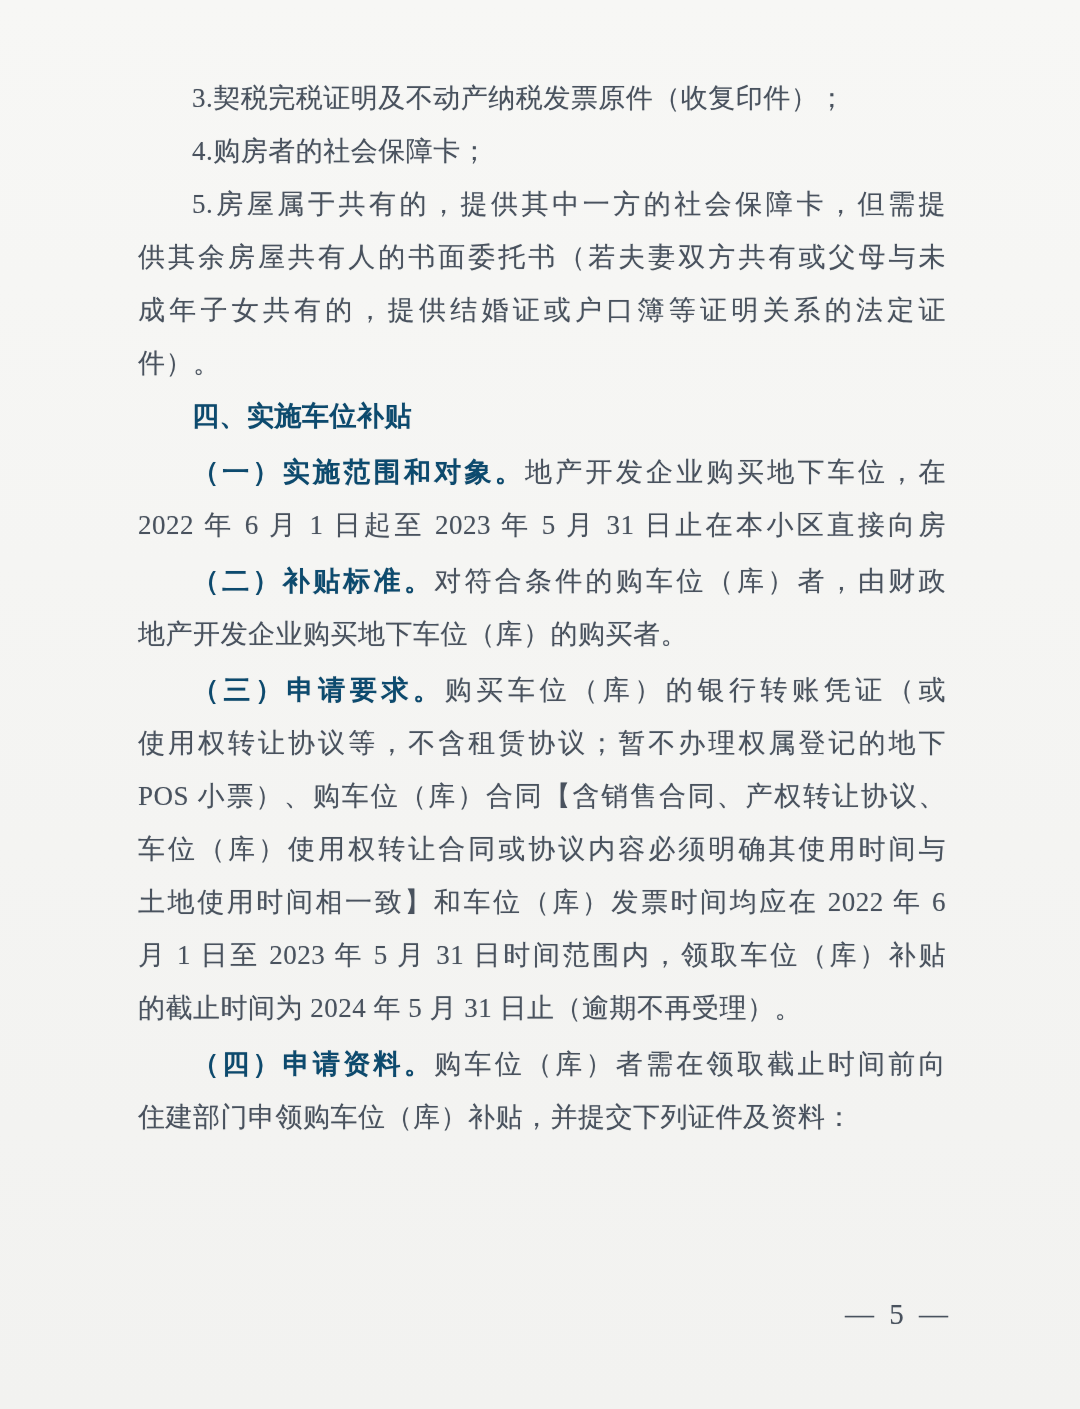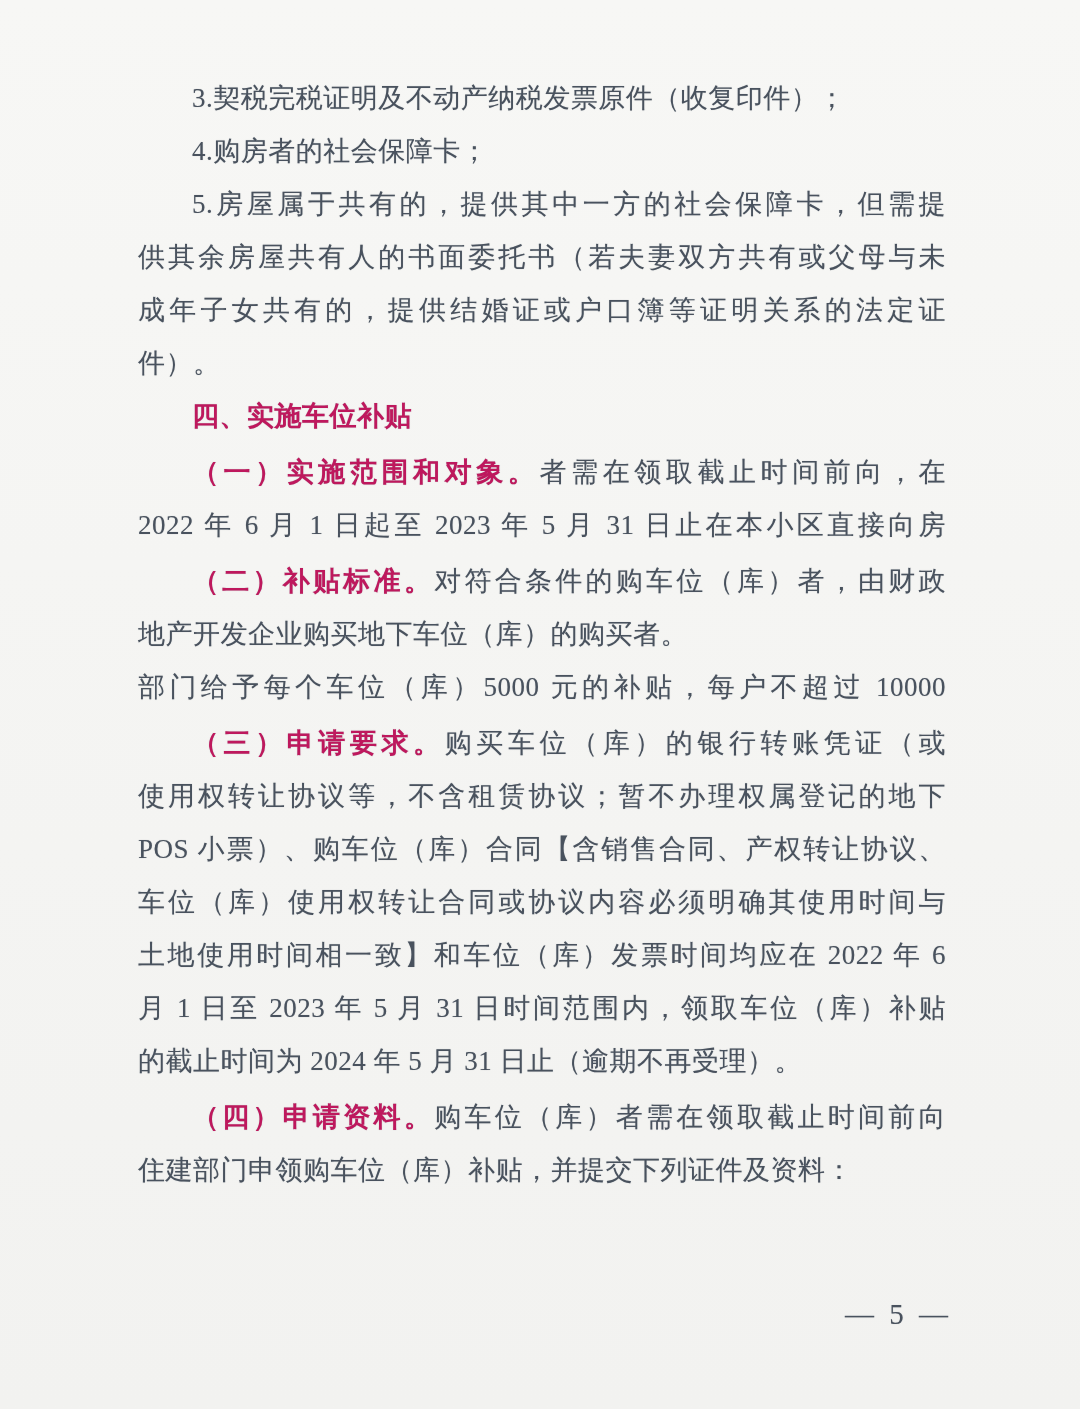--- a/index.html
+++ b/index.html
@@ -34,21 +34,21 @@
     text-align-last: justify;
   }
   .line.indent {
     text-indent: 2em;
   }
   .line.sect {
     margin-top: 3px;
   }
   .bold {
     font-weight: 700;
-    color: #be185d;
+    color: #0c4a6e;
   }
   .pageno {
     position: absolute;
     top: 1288px;
     right: 128px;
     font-size: 29px;
     line-height: 53px;
     color: #49525e;
     letter-spacing: 4px;
     text-shadow: 0 0 1px rgba(73, 82, 94, 0.3);
@@ -58,25 +58,24 @@
 <body>
 
 <div class="doc">
     <div class="line indent"><span>3.契税完税证明及不动产纳税发票原件（收复印件）；</span></div>
     <div class="line indent"><span>4.购房者的社会保障卡；</span></div>
     <div class="line justify indent"><span>5.房屋属于共有的，提供其中一方的社会保障卡，但需提</span></div>
     <div class="line justify"><span>供其余房屋共有人的书面委托书（若夫妻双方共有或父母与未</span></div>
     <div class="line justify"><span>成年子女共有的，提供结婚证或户口簿等证明关系的法定证</span></div>
     <div class="line"><span>件）。</span></div>
     <div class="line indent"><span class="bold">四、实施车位补贴</span></div>
-    <div class="line justify indent sect"><span class="bold">（一）实施范围和对象。</span><span>者需在领取截止时间前向，在</span></div>
+    <div class="line justify indent sect"><span class="bold">（一）实施范围和对象。</span><span>地产开发企业购买地下车位，在</span></div>
     <div class="line justify"><span>2022 年 6 月 1 日起至 2023 年 5 月 31 日止在本小区直接向房</span></div>
     <div class="line justify indent sect"><span class="bold">（二）补贴标准。</span><span>对符合条件的购车位（库）者，由财政</span></div>
     <div class="line"><span>地产开发企业购买地下车位（库）的购买者。</span></div>
-    <div class="line justify"><span>部门给予每个车位（库）5000 元的补贴，每户不超过 10000</span></div>
     <div class="line justify indent sect"><span class="bold">（三）申请要求。</span><span>购买车位（库）的银行转账凭证（或</span></div>
     <div class="line justify"><span>使用权转让协议等，不含租赁协议；暂不办理权属登记的地下</span></div>
     <div class="line justify"><span>POS 小票）、购车位（库）合同【含销售合同、产权转让协议、</span></div>
     <div class="line justify"><span>车位（库）使用权转让合同或协议内容必须明确其使用时间与</span></div>
     <div class="line justify"><span>土地使用时间相一致】和车位（库）发票时间均应在 2022 年 6</span></div>
     <div class="line justify"><span>月 1 日至 2023 年 5 月 31 日时间范围内，领取车位（库）补贴</span></div>
     <div class="line"><span>的截止时间为 2024 年 5 月 31 日止（逾期不再受理）。</span></div>
     <div class="line justify indent sect"><span class="bold">（四）申请资料。</span><span>购车位（库）者需在领取截止时间前向</span></div>
     <div class="line"><span>住建部门申领购车位（库）补贴，并提交下列证件及资料：</span></div>
   </div>

